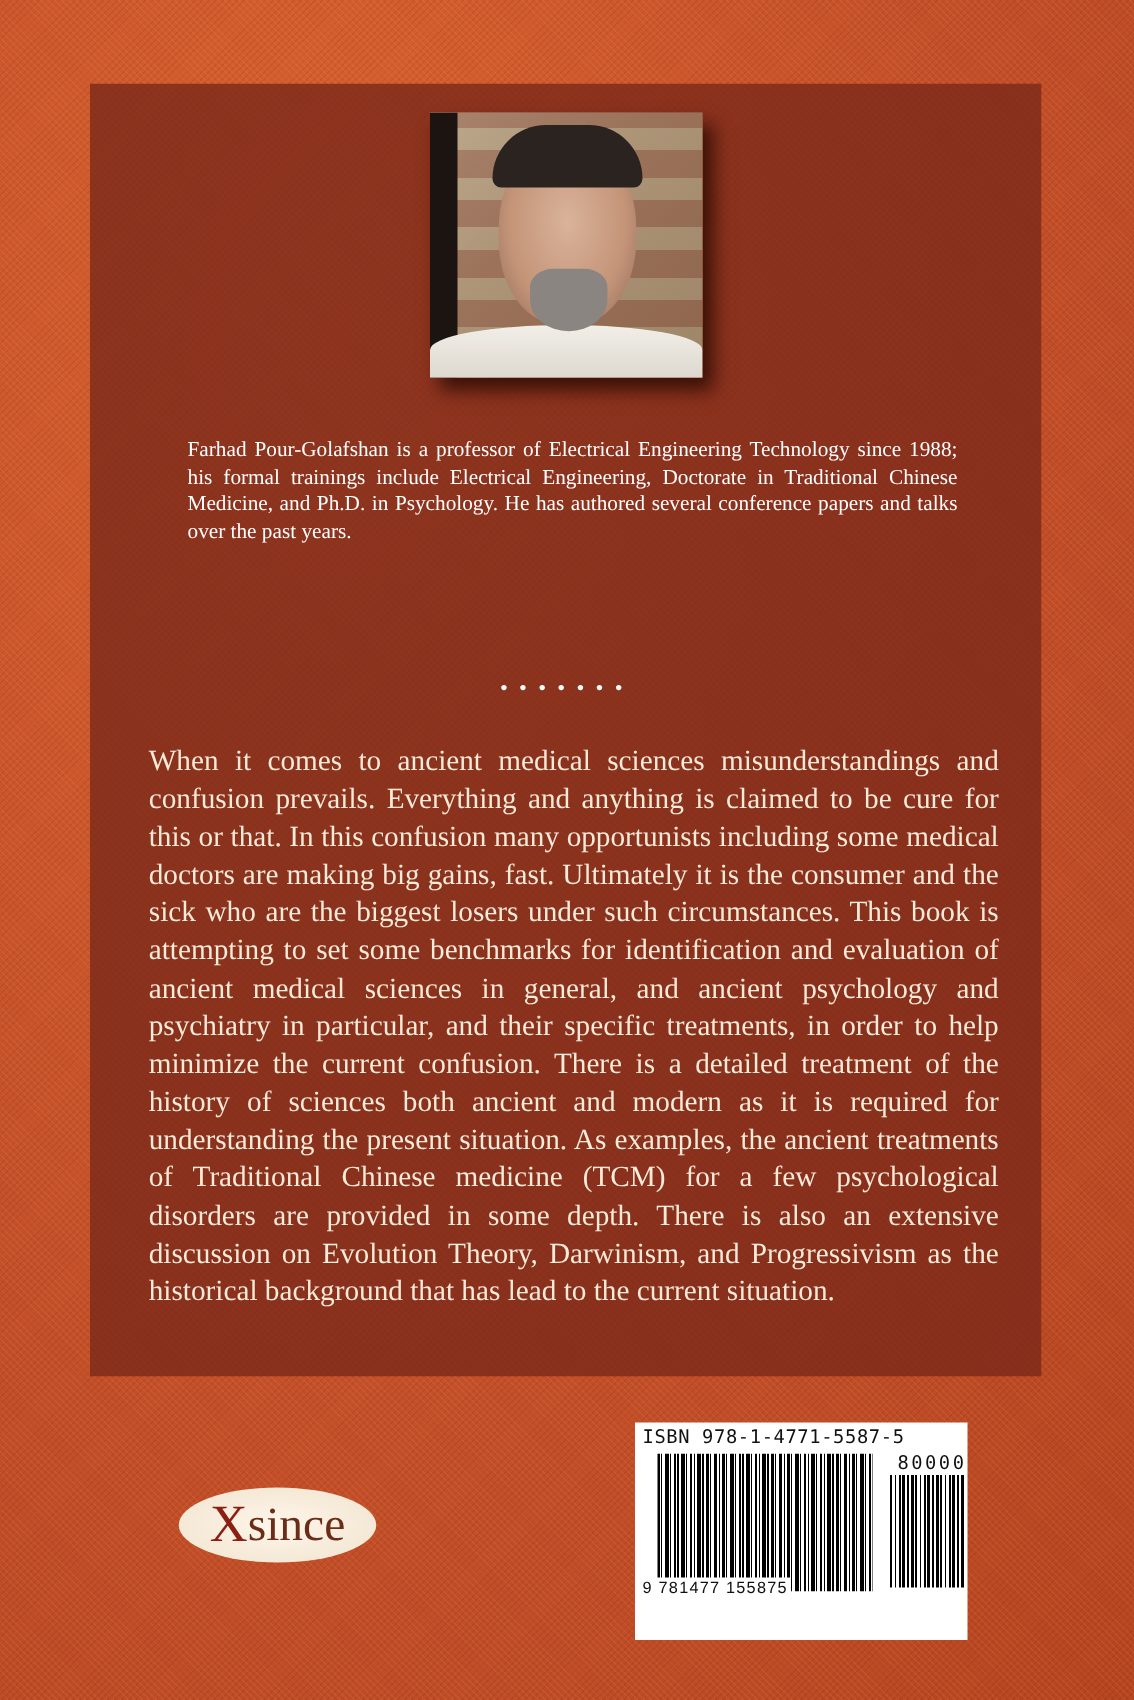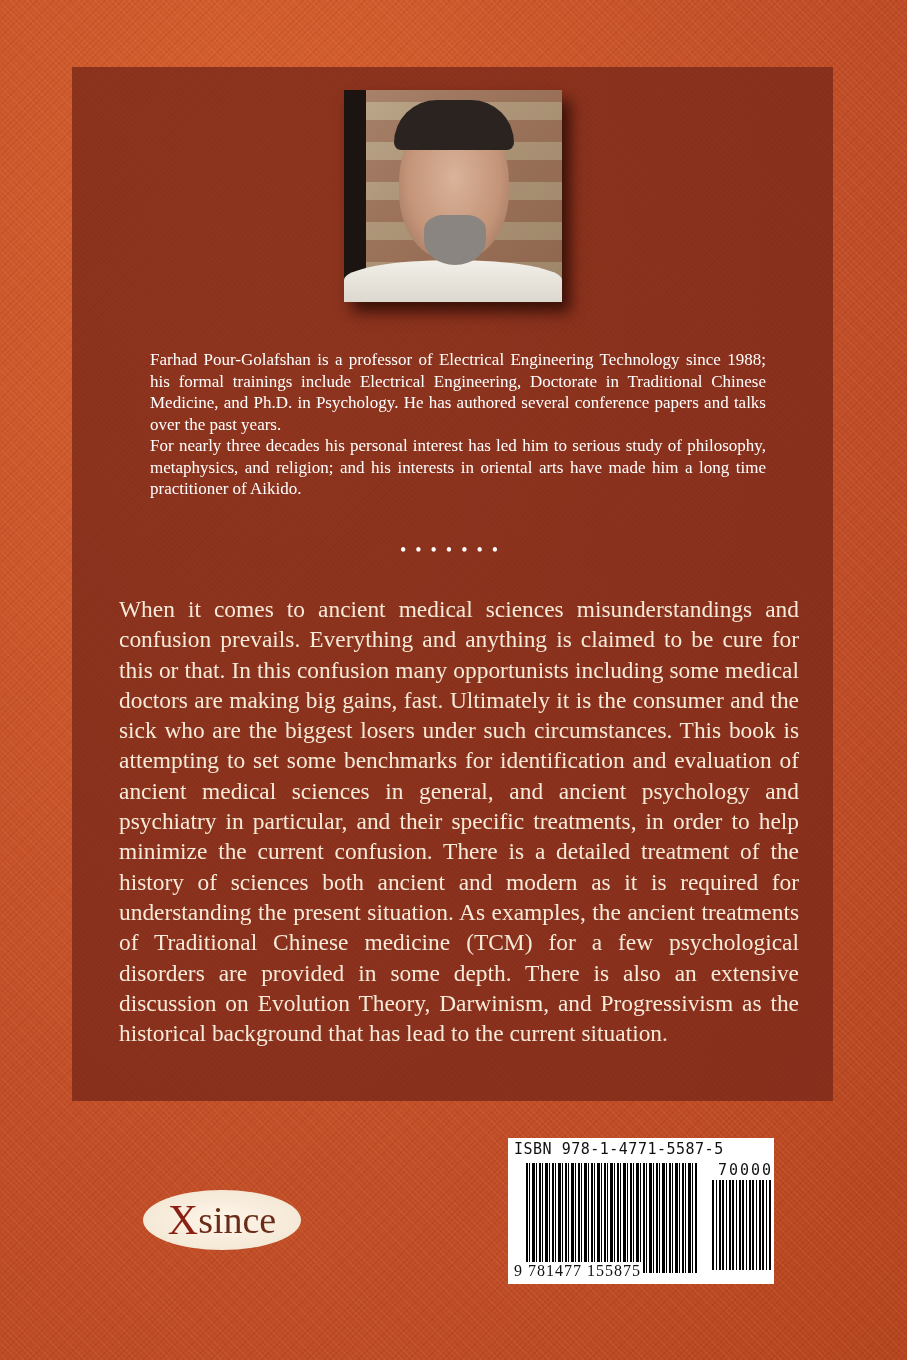--- a/index.html
+++ b/index.html
@@ -22,28 +22,28 @@
   .photo .head{position:absolute;left:55px;top:20px;width:110px;height:150px;border-radius:48% 48% 45% 45%;
     background:radial-gradient(ellipse at 50% 45%,#d9b39a 0%,#c49478 60%,#8d6a58 100%);}
   .photo .hair{position:absolute;left:50px;top:10px;width:120px;height:50px;border-radius:60px 60px 10px 10px;background:#2b231f;}
   .photo .beard{position:absolute;left:80px;top:125px;width:62px;height:50px;border-radius:30% 30% 50% 50%;background:#8a8580;}
   .photo .shirt{position:absolute;left:0;top:170px;width:218px;height:50px;background:linear-gradient(#f2efe8,#d9d4cb);border-radius:50% 50% 0 0/40% 40% 0 0;}
   .bio{position:absolute;left:150px;top:349px;width:616px;color:#ffffff;font-size:17px;line-height:21.5px;text-align:justify;}
   .bio p{margin:0;}
   .dots{position:absolute;left:0;width:907px;top:540px;text-align:center;color:#fff;font-size:18px;letter-spacing:9px;}
   .desc{position:absolute;left:101px;top:576px;width:716px;color:#f6ead8;font-size:23.4px;line-height:30.3px;text-align:justify;}
   .desc p{margin:18px;}
-  .barcode{position:absolute;left:508px;top:1138px;width:266px;height:146px;background:#fff;}
+  .barcode{position:absolute;left:508px;top:1138px;width:266px;height:174px;background:#fff;}
   .isbn-label{position:absolute;left:6px;top:2px;font-family:"DejaVu Sans Mono","Liberation Mono",monospace;font-size:15px;color:#111;letter-spacing:0.5px;}
   .addon-num{position:absolute;left:210px;top:23px;font-family:"DejaVu Sans Mono",monospace;font-size:15px;color:#111;letter-spacing:2px;}
   .bars{position:absolute;left:18px;top:25px;width:172px;height:110px;
     background:repeating-linear-gradient(90deg,#000 0 2px,#fff 2px 3px,#000 3px 4px,#fff 4px 6px,#000 6px 9px,#fff 9px 10px,#000 10px 11px,#fff 11px 13px);}
   .bars2{position:absolute;left:204px;top:42px;width:60px;height:90px;
     background:repeating-linear-gradient(90deg,#000 0 2px,#fff 2px 4px,#000 4px 5px,#fff 5px 7px,#000 7px 9px,#fff 9px 10px);}
-  .code-num{position:absolute;left:4px;top:124px;font-family:Liberation Serif, serif;font-size:16px;color:#111;background:#fff;padding:0 2px;letter-spacing:1px;}
+  .code-num{position:absolute;left:4px;top:124px;font-family:Liberation Sans, sans-serif;font-size:13px;color:#111;background:#fff;padding:0 2px;letter-spacing:1px;}
   .logo{position:absolute;left:143px;top:1190px;width:158px;height:60px;border-radius:50%;
     background:radial-gradient(ellipse,#fff6ea 0%,#f3e6d3 80%,#e8d5bc 100%);
     display:flex;align-items:center;justify-content:center;}
   .logo span{font-family:"Liberation Serif",serif;font-size:38px;color:#6b2d18;}
   .logo .x{color:#8a1f12;font-size:42px;}
 </style>
 </head>
 <body>
 
 <div class="panel"></div>
@@ -54,33 +54,32 @@
       <div class="dark"></div>
     <div class="shirt"></div>
       <div class="head"></div>
       <div class="hair"></div>
       <div class="beard"></div>
   </div>
 </div>
 
 <div class="bio">
   <p>Farhad Pour-Golafshan is a professor of Electrical Engineering Technology since 1988; his formal trainings include Electrical Engineering, Doctorate in Traditional Chinese Medicine, and Ph.D. in Psychology. He has authored several conference papers and talks over the past years.</p>
-  <p>For nearly three decades his personal interest has led him to serious study of philosophy, metaphysics, and religion; and his interests in oriental arts have made him a long time practitioner of Aikido.</p>
 </div>
 
 <div class="dots">•••••••</div>
 
 <div class="desc">
   <p>When it comes to ancient medical sciences misunderstandings and confusion prevails. Everything and anything is claimed to be cure for this or that. In this confusion many opportunists including some medical doctors are making big gains, fast. Ultimately it is the consumer and the sick who are the biggest losers under such circumstances. This book is attempting to set some benchmarks for identification and evaluation of ancient medical sciences in general, and ancient psychology and psychiatry in particular, and their specific treatments, in order to help minimize the current confusion. There is a detailed treatment of the history of sciences both ancient and modern as it is required for understanding the present situation. As examples, the ancient treatments of Traditional Chinese medicine (TCM) for a few psychological disorders are provided in some depth. There is also an extensive discussion on Evolution Theory, Darwinism, and Progressivism as the historical background that has lead to the current situation.</p>
 </div>
 
 <div class="logo">
   <span class="x">X</span>
     <span>since</span>
 </div>
 
 <div class="barcode">
   <div class="isbn-label">ISBN 978-1-4771-5587-5</div>
   <div class="bars"></div>
-  <div class="addon-num">70000</div>
+  <div class="addon-num">80000</div>
   <div class="bars2"></div>
   <div class="code-num">9 781477 155875</div>
 </div>
 
 </body></html>

